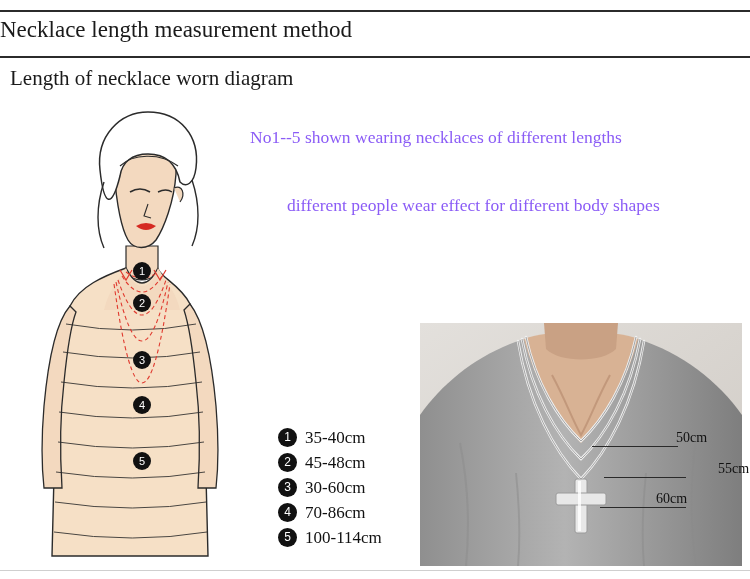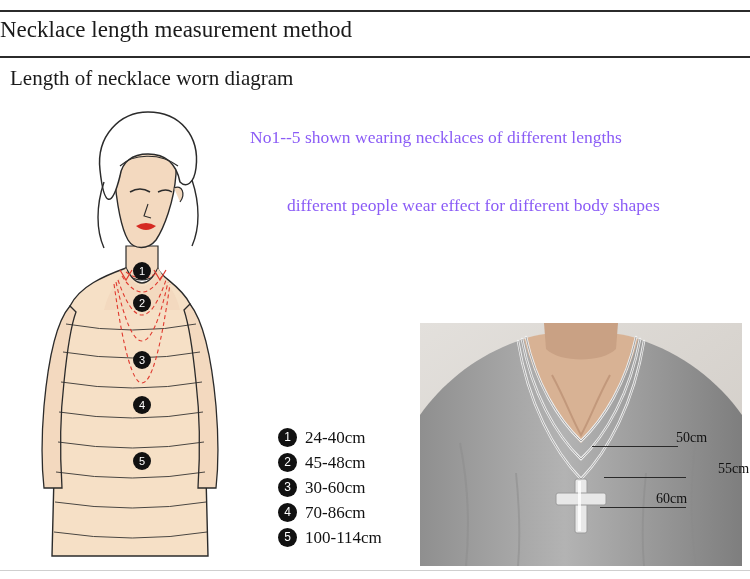--- a/index.html
+++ b/index.html
@@ -218,21 +218,21 @@
         <text x="134" y="313" text-anchor="middle" font-size="11" fill="#ffffff" font-family="Liberation Sans, sans-serif">4</text>
         <circle cx="134" cy="365" r="9" fill="#111111"></circle>
         <text x="134" y="369" text-anchor="middle" font-size="11" fill="#ffffff" font-family="Liberation Sans, sans-serif">5</text>
       </g>
     </svg>
   </div>
 
   <div id="legend">
     <div class="legend-row">
       <span class="legend-bullet">1</span>
-      <span class="legend-text">24-40cm</span>
+      <span class="legend-text">35-40cm</span>
     </div>
     <div class="legend-row">
       <span class="legend-bullet">2</span>
       <span class="legend-text">45-48cm</span>
     </div>
     <div class="legend-row">
       <span class="legend-bullet">3</span>
       <span class="legend-text">30-60cm</span>
     </div>
     <div class="legend-row">

